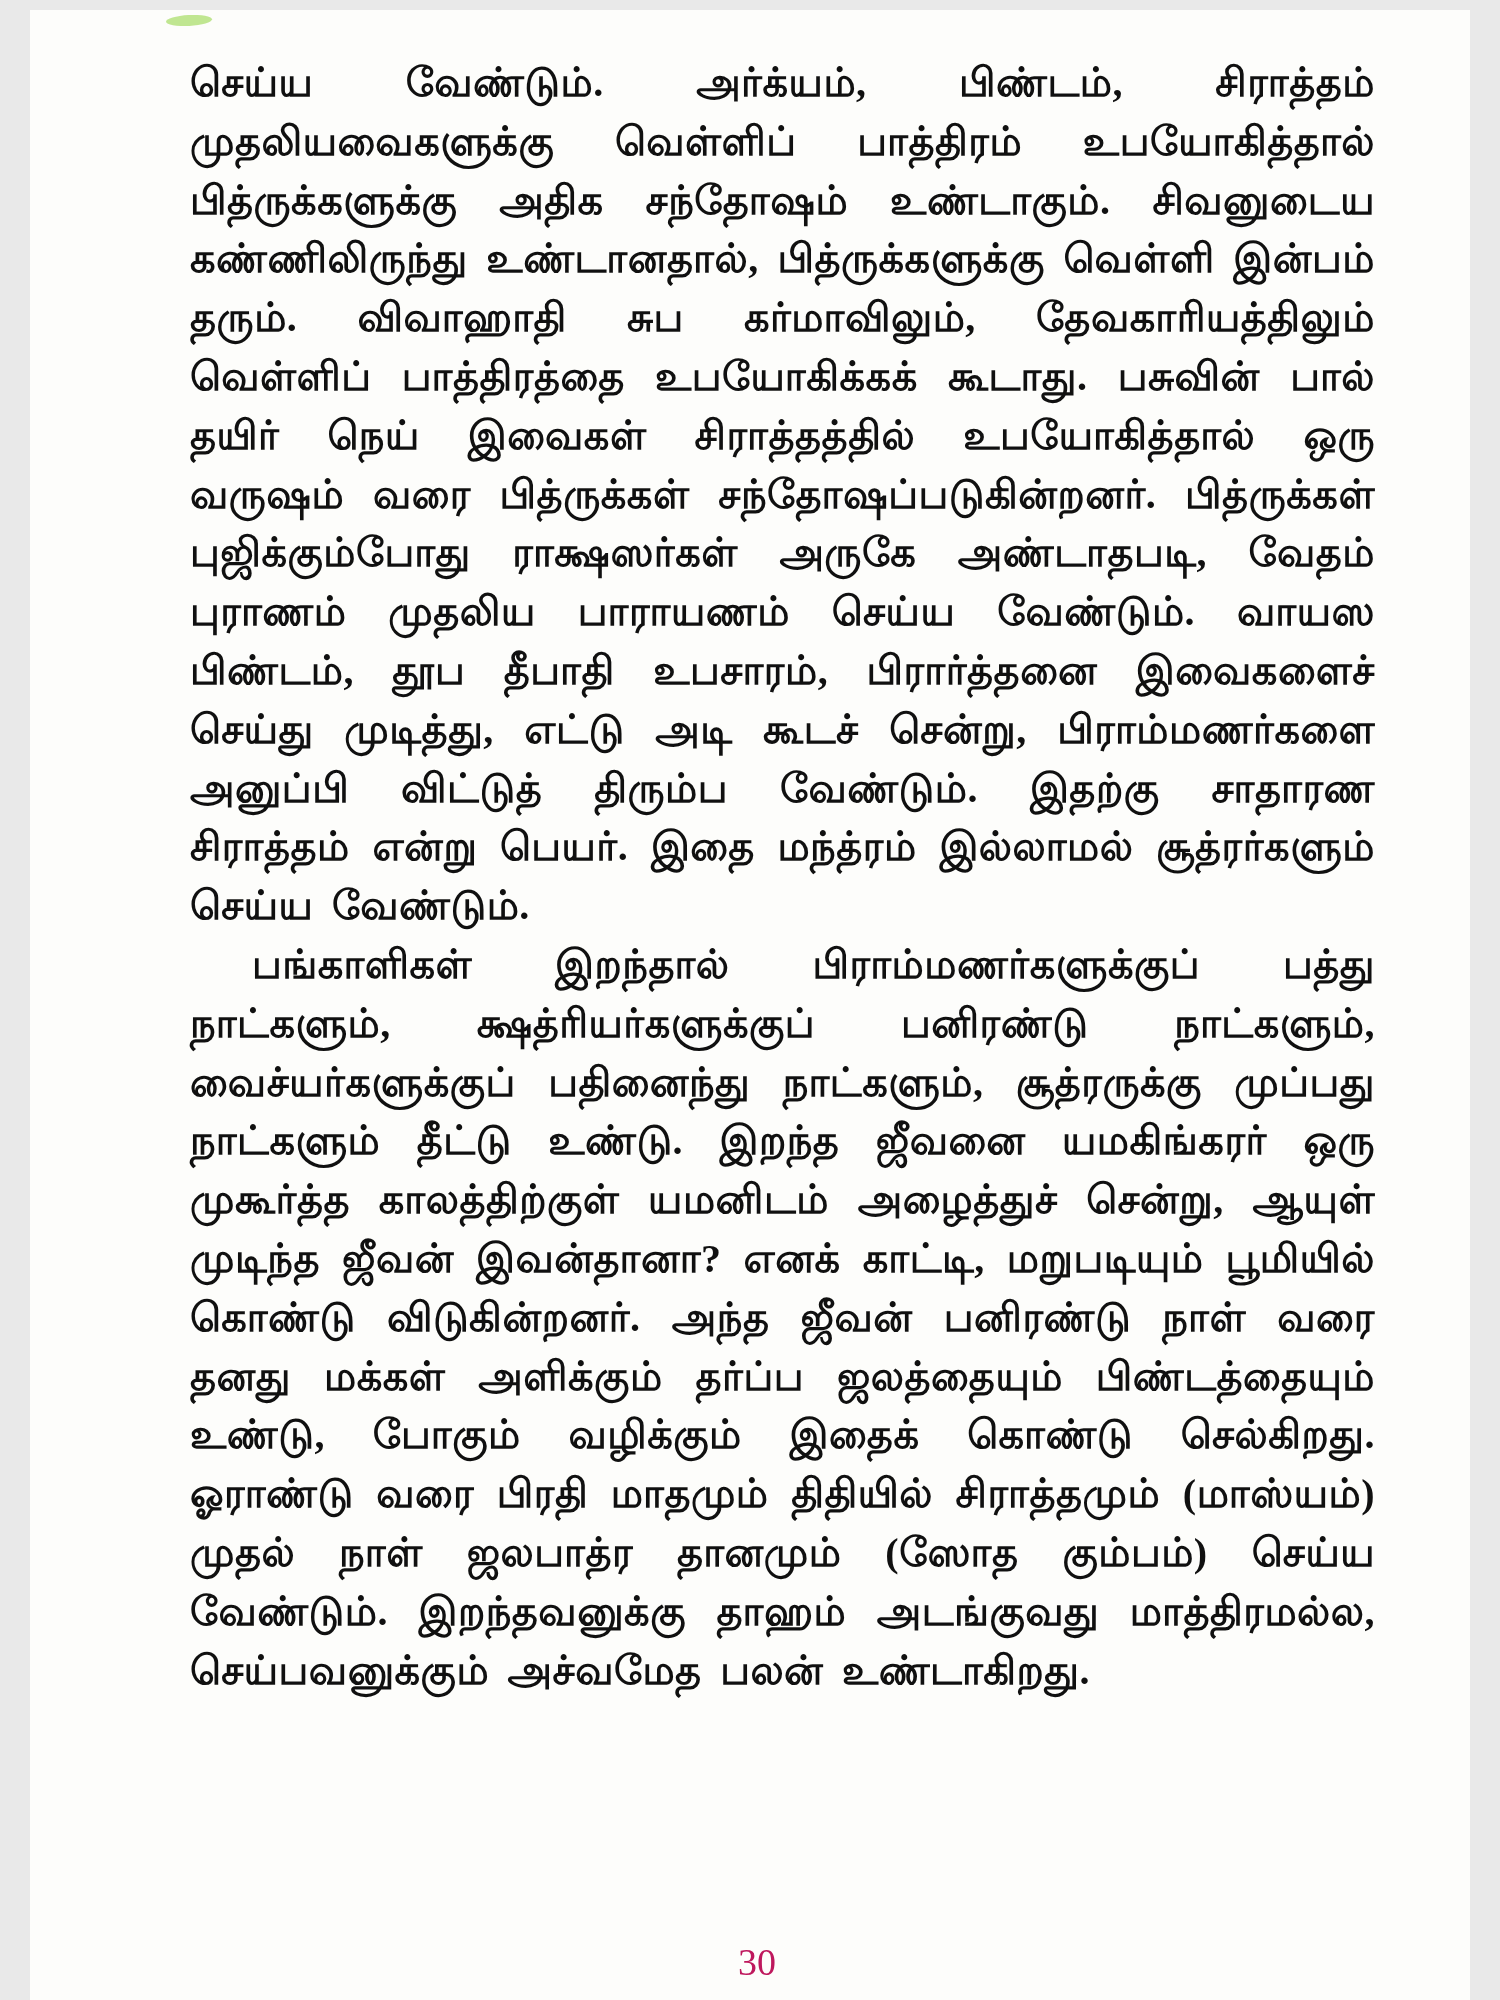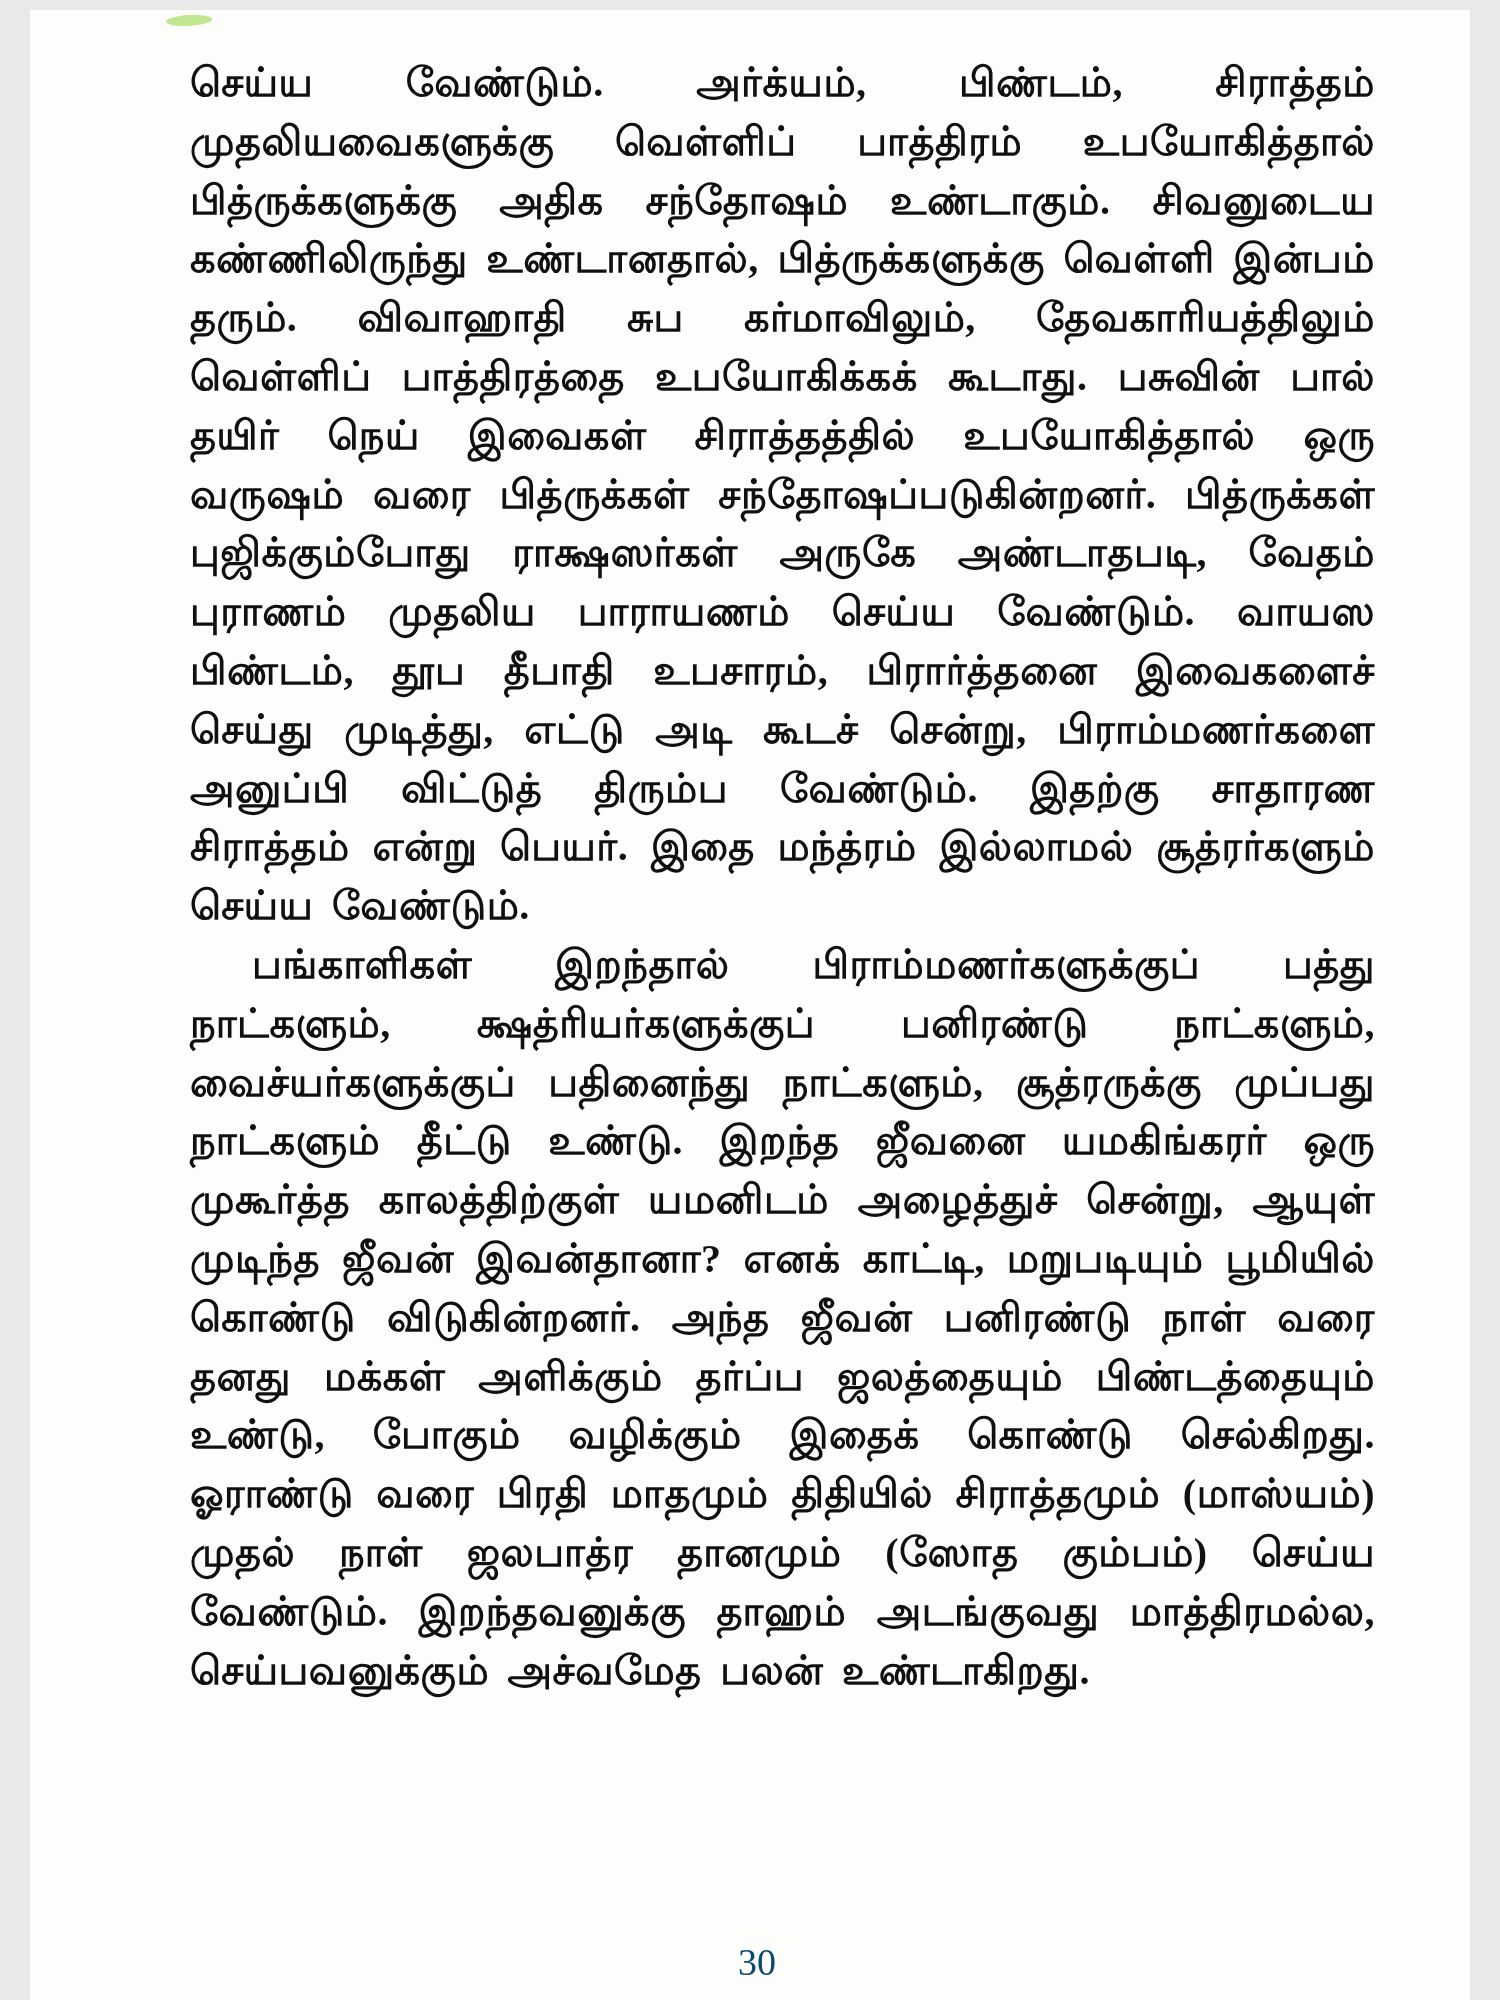--- a/index.html
+++ b/index.html
@@ -38,21 +38,21 @@
     text-indent: 62px;
   }
   .page-number {
     position: absolute;
     bottom: 26px;
     left: 0;
     right: 0;
     text-align: center;
     font-size: 38px;
     font-weight: normal;
-    color: #0c4a6e;
+    color: #be185d;
     padding-left: 14px;
   }
   .scan-artifact {
     position: absolute;
     top: 5px;
     left: 136px;
     width: 46px;
     height: 11px;
     border-radius: 50%;
     opacity: 0.85;

